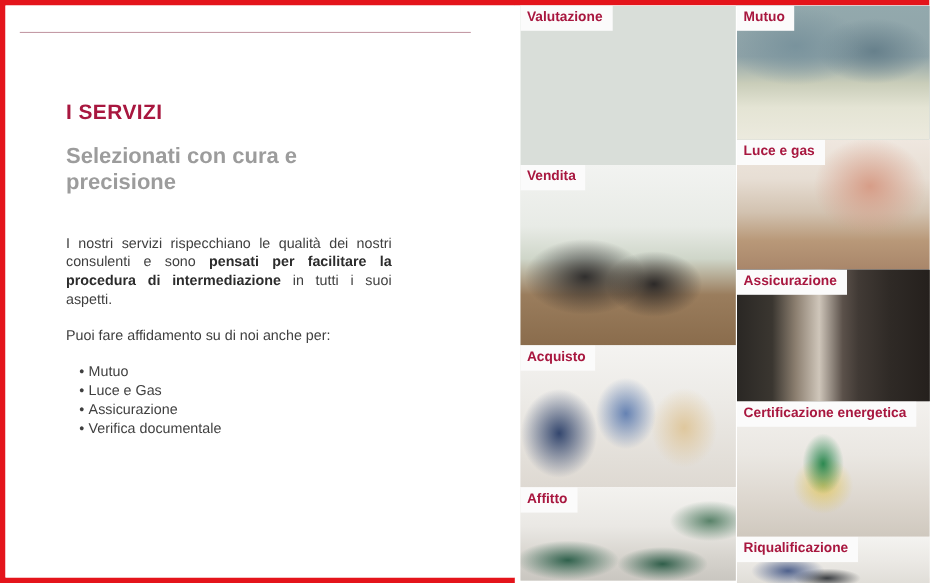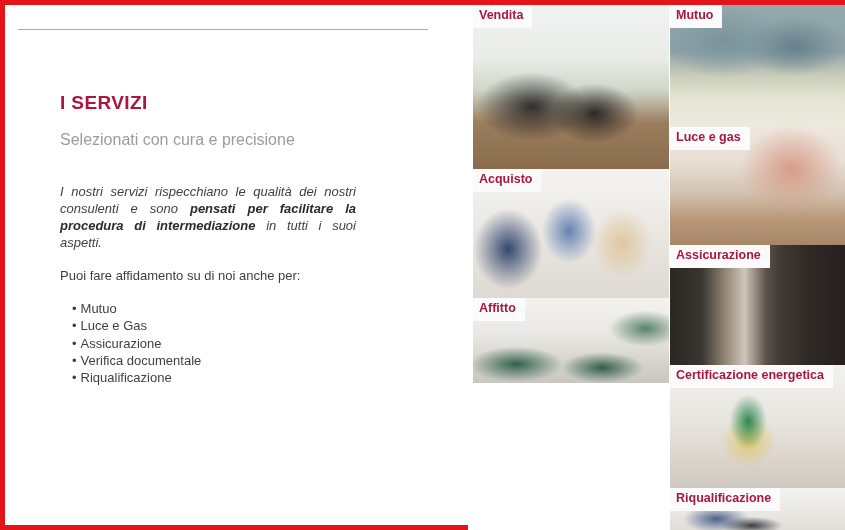--- a/index.html
+++ b/index.html
@@ -39,36 +39,36 @@
   }
   #page-title{
     font-size:19px;
     font-weight:bold;
     letter-spacing:.4px;
     color:#a8173f;
     margin:16px 0 16px 0;
     line-height:1.1;
   }
   #page-subtitle{
-    font-size:16px;
-    font-weight:normal;
+    font-size:20px;
+    font-weight:bold;
     color:#9c9c9c;
     margin:0 0 34px 0;
     line-height:1.2;
   }
   .body-par{
     font-size:13px;
     color:#3f3f3f;
     line-height:17px;
     margin:0 0 16px 0;
     text-align:justify;
     width:296px;
   }
   .body-par b{font-weight:bold;color:#2c2c2c;}
-  .par-lead{font-style:italic;}
+  .par-lead{}
   #bullet-list{
     list-style:none;
     margin:12px;padding:0;
     font-size:13px;
     color:#3f3f3f;
     line-height:17.3px;
   }
   #bullet-list li{white-space:nowrap;}
   #bullet-list li .dot{margin-right:4px;}
   
@@ -179,30 +179,33 @@
 
       <p class="body-par par-lead"><span>I nostri servizi rispecchiano le qualità dei nostri consulenti e sono </span><b>pensati per facilitare la procedura di intermediazione</b><span> in tutti i suoi aspetti.</span></p>
 
       <p class="body-par">Puoi fare affidamento su di noi anche per:</p>
 
       <ul id="bullet-list">
         <li><span class="dot">•</span><span>Mutuo</span></li>
         <li><span class="dot">•</span><span>Luce e Gas</span></li>
         <li><span class="dot">•</span><span>Assicurazione</span></li>
         <li><span class="dot">•</span><span>Verifica documentale</span></li>
-        <li><span class="dot">•</span><span>Riqualificazione</span></li>
       </ul>
 
     </div>
   </div>
 
   <div id="photo-grid">
 
     <div class="col" id="col-left">
 
+      <div class="tile" style="height:145px">
+        <div class="photo ph-valutazione"></div>
+        <div class="label lbl-top">Valutazione</div>
+      </div>
 
       <div class="tile" style="height:164px">
         <div class="photo ph-vendita"></div>
         <div class="label lbl-top">Vendita</div>
       </div>
 
       <div class="tile" style="height:129px">
         <div class="photo ph-acquisto"></div>
         <div class="label lbl-top">Acquisto</div>
       </div>

